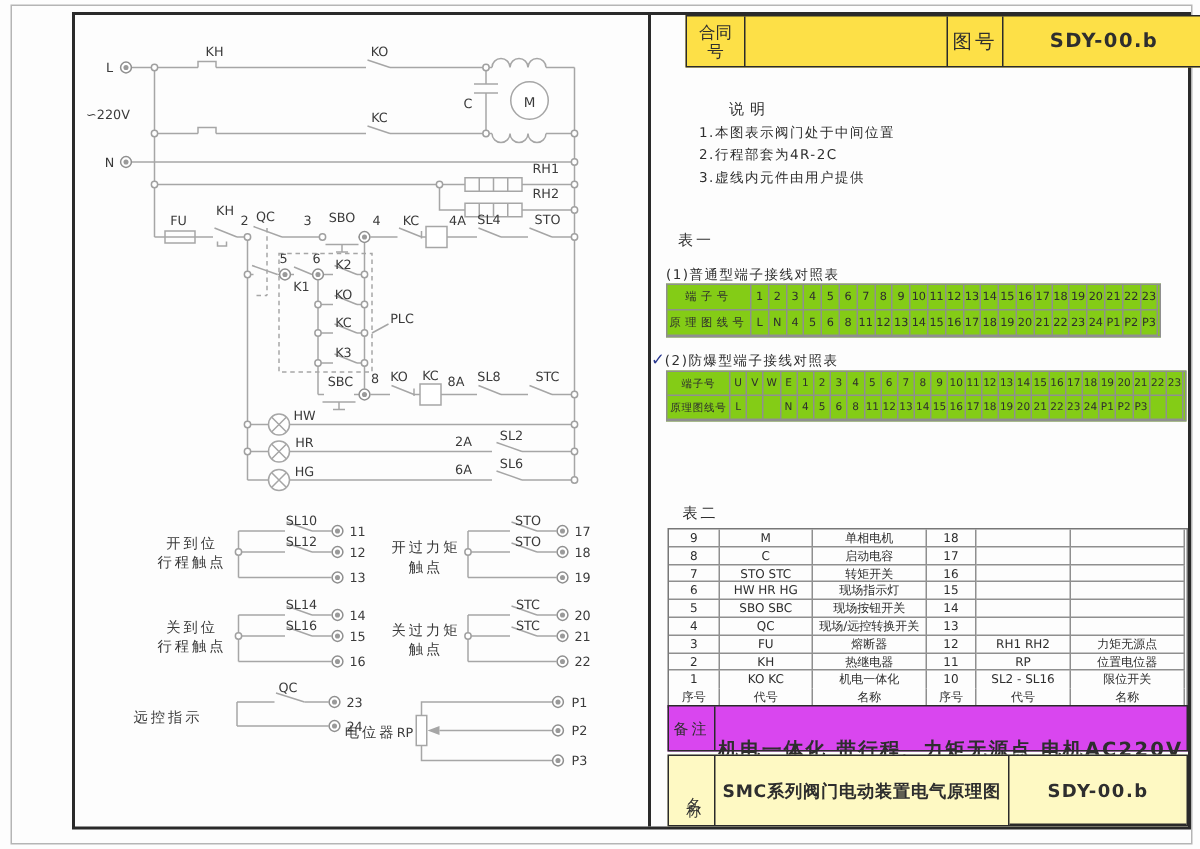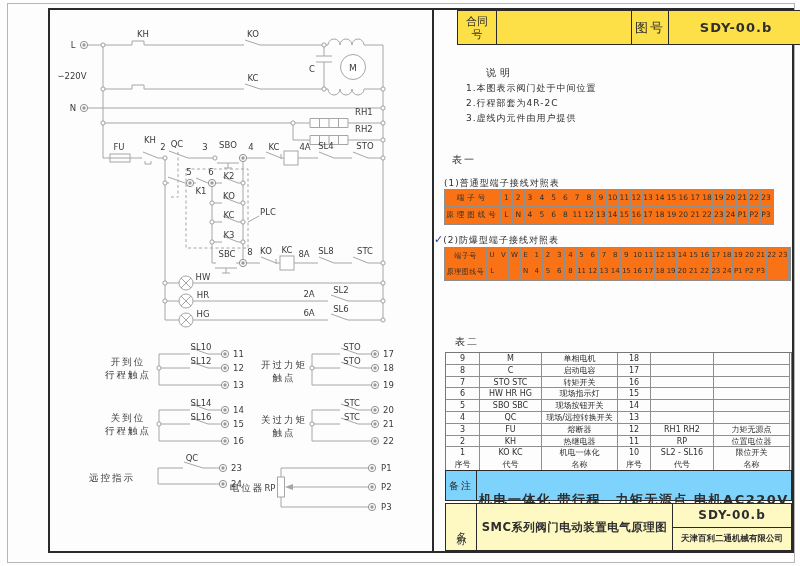--- a/index.html
+++ b/index.html
@@ -18,21 +18,21 @@
   .hc3{width:37px;font-size:13px;letter-spacing:2px;}
   .hc4{flex:1;font-size:13px;font-weight:bold;letter-spacing:1px;}
   
   .note-h{left:486px;top:66px;font-size:10px;letter-spacing:4px;}
   .note{left:466px;font-size:9px;letter-spacing:1px;}
   
   .cap{font-size:10px;letter-spacing:2px;}
   .sub{font-size:9px;letter-spacing:1px;}
   .chk{color:#2b3990;font-weight:bold;font-size:11px;letter-spacing:0;}
   
-  .ttable{border:1px solid #8f8f8f;background:#f97316;}
+  .ttable{border:1px solid #8f8f8f;background:#84cc16;}
   .trow{display:flex;}
   .tlabel{display:flex;align-items:center;justify-content:center;box-sizing:border-box;
           border-right:1px solid #8f8f8f;border-bottom:1px solid #8f8f8f;}
   .cells{display:flex;}
   .cell{box-sizing:border-box;border-right:1px solid #8f8f8f;border-bottom:1px solid #8f8f8f;
         text-align:center;overflow:hidden;}
   .t1a{left:444px;top:189px;width:328px;}
   .t1a .trow{height:17px;}
   .t1a .tlabel{width:56px;font-size:7.5px;letter-spacing:3px;}
   .t1a .cell{width:11.8px;font-size:7.5px;line-height:16px;}
@@ -40,21 +40,21 @@
   .t1b .trow{height:16px;}
   .t1b .tlabel{width:42px;font-size:7px;letter-spacing:0.5px;}
   .t1b .cell{width:11.2px;font-size:7px;line-height:15px;}
   
   .t2{left:445px;top:352px;width:345px;border:1px solid #777;background:#fdfdfd;}
   .t2row{display:grid;grid-template-columns:34px 62px 76px 33px 63px 76px;height:11.8px;}
   .t2cell{box-sizing:border-box;border-right:1px solid #8f8f8f;border-bottom:1px solid #8f8f8f;
           font-size:8px;line-height:11.3px;text-align:center;overflow:hidden;}
   .t2 .t2row:last-child .t2cell{border-bottom:none;}
   
-  .remark{left:445px;top:470px;width:347px;height:31px;display:flex;border:1.5px solid #2a2a2a;box-sizing:border-box;background:#7dd3fc;}
+  .remark{left:445px;top:470px;width:347px;height:31px;display:flex;border:1.5px solid #2a2a2a;box-sizing:border-box;background:#d946ef;}
   .rlabel{width:31px;display:flex;align-items:center;justify-content:center;font-size:10px;letter-spacing:2px;
           border-right:1.5px solid #2a2a2a;box-sizing:border-box;}
   .rval{flex:1;display:flex;align-items:center;justify-content:center;font-size:13px;font-weight:bold;letter-spacing:1.5px;margin-top:28px;}
   .tblock{left:445px;top:503px;width:347px;height:48px;display:flex;border:1.5px solid #2a2a2a;box-sizing:border-box;background:#fef9c3;}
   .nlabel{width:31px;display:flex;align-items:center;justify-content:center;font-size:10px;
           border-right:1.5px solid #2a2a2a;box-sizing:border-box;writing-mode:vertical-rl;letter-spacing:4px;}
   .nmain{width:196px;display:flex;align-items:center;justify-content:center;font-size:11.5px;font-weight:bold;
          letter-spacing:0.5px;border-right:1.5px solid #2a2a2a;box-sizing:border-box;}
   .nright{flex:1;display:flex;flex-direction:column;}
   .ndoc{flex:1;display:flex;align-items:center;justify-content:center;font-size:12px;font-weight:bold;
@@ -530,16 +530,15 @@
   <div class="abs remark">
     <div class="rlabel">备注</div>
     <div class="rval">机电一体化 带行程、力矩无源点 电机AC220V</div>
   </div>
 
   <div class="abs tblock">
     <div class="nlabel">名称</div>
     <div class="nmain">SMC系列阀门电动装置电气原理图</div>
     <div class="nright">
       <div class="ndoc">SDY-00.b</div>
-      <div class="ncomp">天津百利二通机械有限公司</div>
     </div>
   </div>
 </div>
 
 </body></html>

